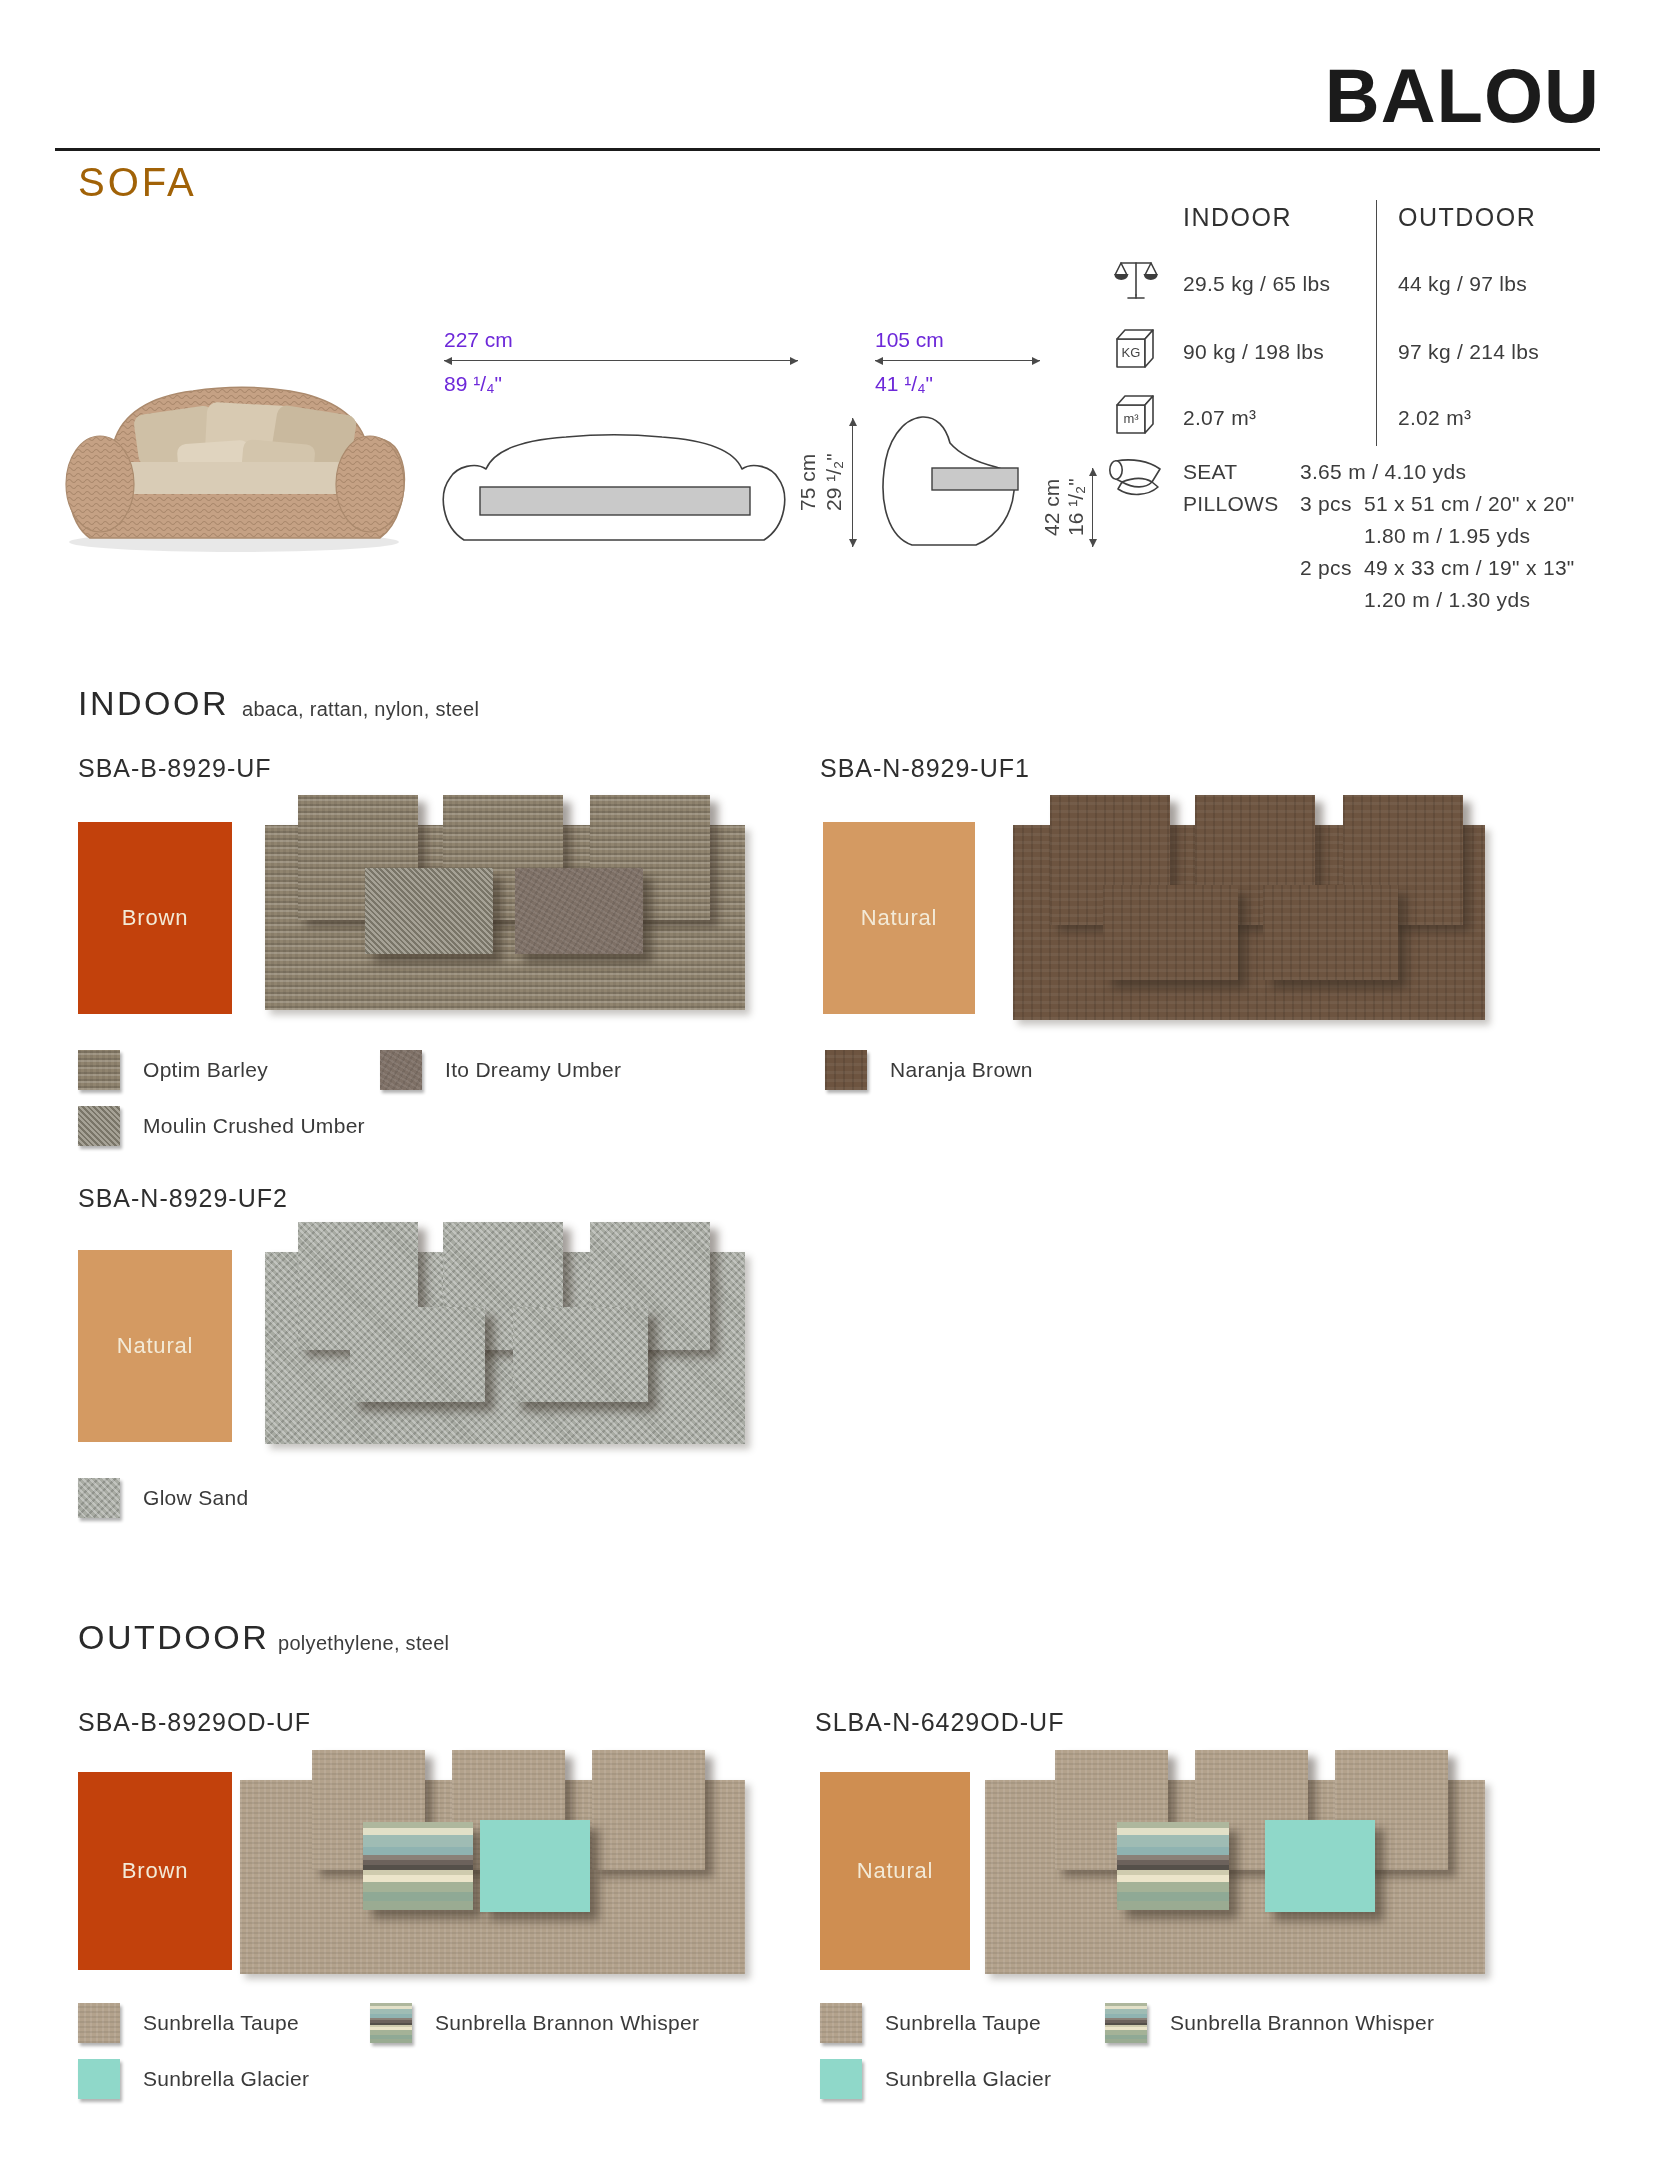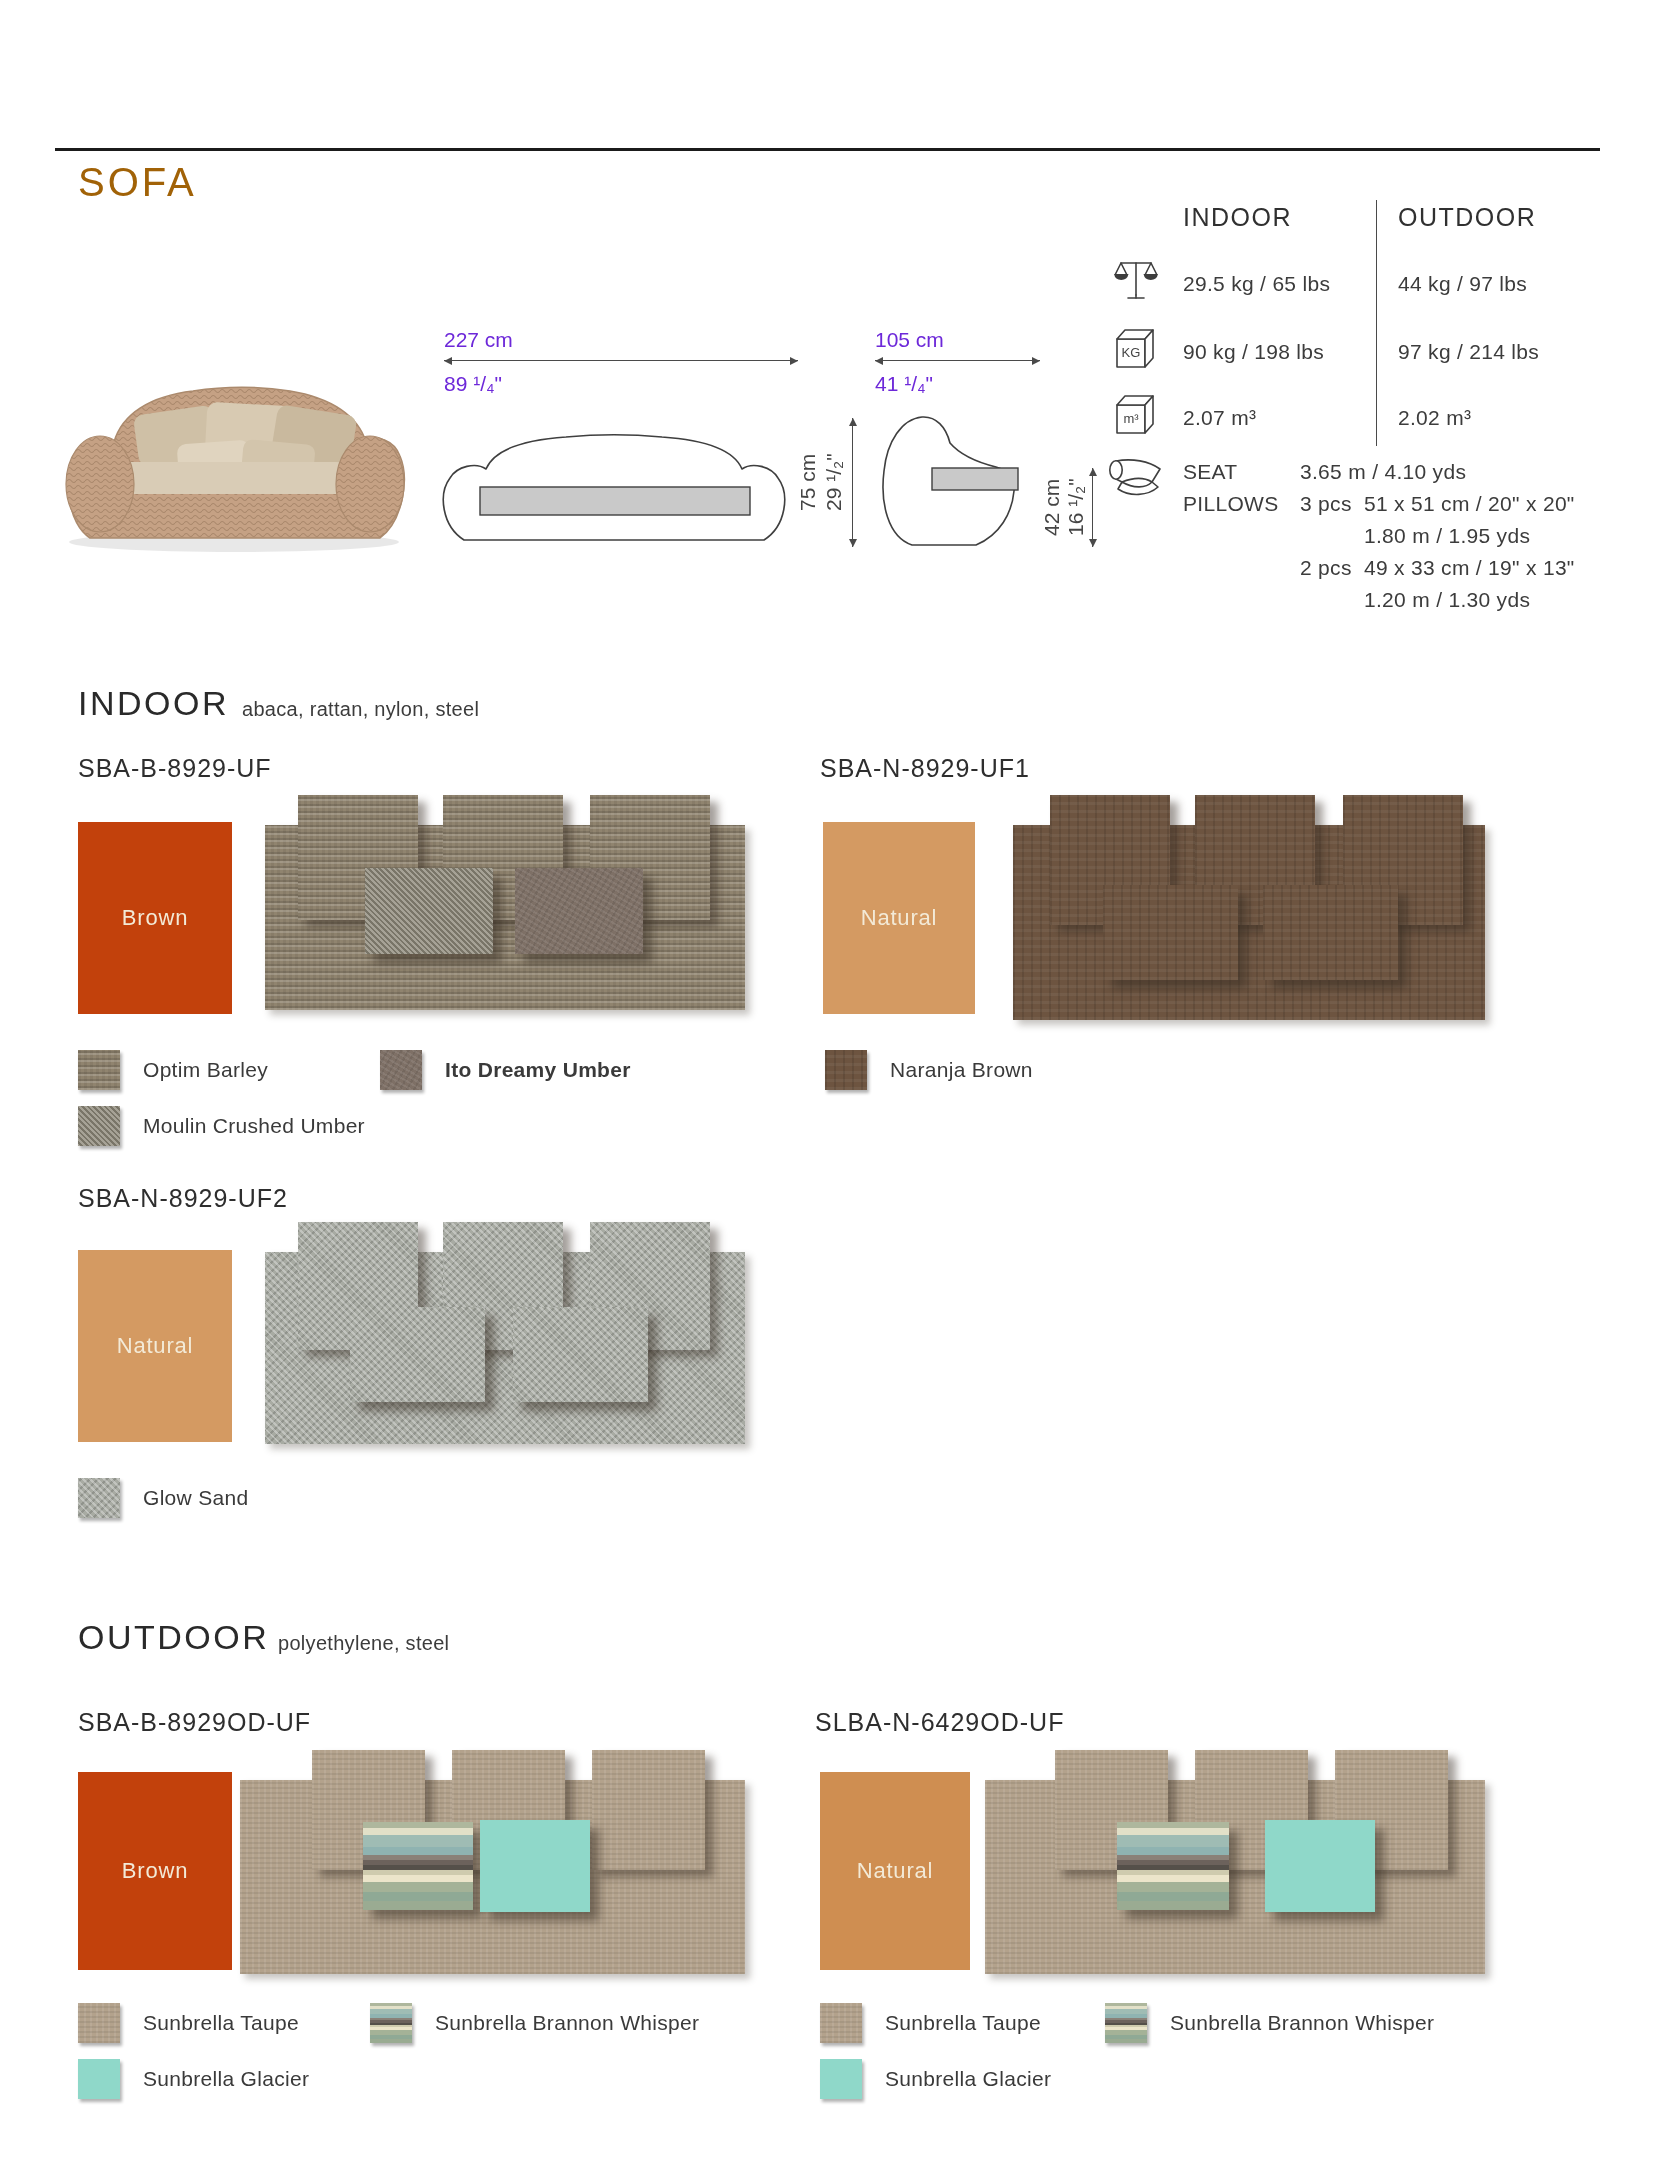--- a/index.html
+++ b/index.html
@@ -51,20 +51,21 @@
   .swatch{width:42px;height:40px;box-shadow:2px 3px 3px rgba(0,0,0,.30);}
   .swlabel{font-size:21px;color:#3a3a3a;letter-spacing:.3px;white-space:nowrap;}
   svg .ln{stroke:#3f3f3f;stroke-width:1.6;fill:none;stroke-linecap:round;stroke-linejoin:round;}
   svg .fw{fill:#ffffff;stroke:#3f3f3f;stroke-width:1.6;stroke-linejoin:round;}
 </style>
 </head>
 <body>
 
 <div id="page">
 
+  <div class="abs brand" style="right:54px;top:52px;">BALOU</div>
   <div class="abs rule" style="left:55px;top:148px;width:1545px;"></div>
   <div class="abs ptype" style="left:78px;top:160px;">SOFA</div>
 
   <div class="abs" style="left:58px;top:358px;width:355px;height:198px;">
     <svg width="355" height="198" viewBox="0 0 355 198">
       <defs>
         <pattern id="wick" width="9" height="6" patternUnits="userSpaceOnUse">
           <rect width="9" height="6" fill="#c5a184"></rect>
           <path d="M0 3 Q2.25 0 4.5 3 T9 3" stroke="#a9876b" stroke-width="1.1" fill="none"></path>
         </pattern>
@@ -197,21 +198,21 @@
     <div class="piece tab fab-umberdark" style="left:37px;top:0;width:120px;height:130px;"></div>
     <div class="piece tab fab-umberdark" style="left:182px;top:0;width:120px;height:130px;"></div>
     <div class="piece tab fab-umberdark" style="left:330px;top:0;width:120px;height:130px;"></div>
     <div class="piece mid fab-umberdark" style="left:90px;top:90px;width:135px;height:95px;"></div>
     <div class="piece mid fab-umberdark" style="left:250px;top:90px;width:135px;height:95px;"></div>
   </div>
 
   <div class="abs swatch fab-barley" style="left:78px;top:1050px;"></div>
   <div class="abs swlabel" style="left:143px;top:1058px;">Optim Barley</div>
   <div class="abs swatch fab-ito" style="left:380px;top:1050px;"></div>
-  <div class="abs swlabel" style="left:445px;top:1058px;font-weight:bold;">Ito Dreamy Umber</div>
+  <div class="abs swlabel" style="left:445px;top:1058px;">Ito Dreamy Umber</div>
   <div class="abs swatch fab-moulin" style="left:78px;top:1106px;"></div>
   <div class="abs swlabel" style="left:143px;top:1114px;">Moulin Crushed Umber</div>
   <div class="abs swatch fab-umberdark" style="left:825px;top:1050px;"></div>
   <div class="abs swlabel" style="left:890px;top:1058px;">Naranja Brown</div>
 
   <div class="abs code" style="left:78px;top:1184px;">SBA-N-8929-UF2</div>
   <div class="abs chip chip-natural" style="left:78px;top:1250px;width:154px;height:192px;">
     <span>Natural</span>
   </div>
   <div class="collage" style="left:265px;top:1222px;width:480px;height:222px;">

